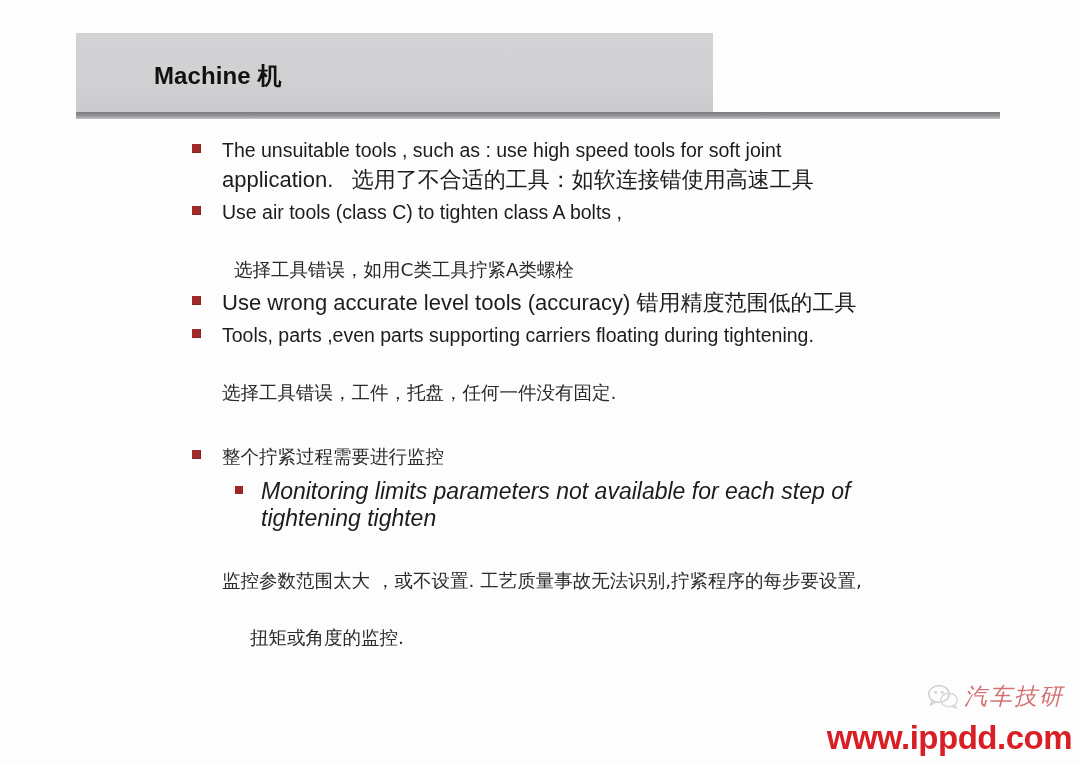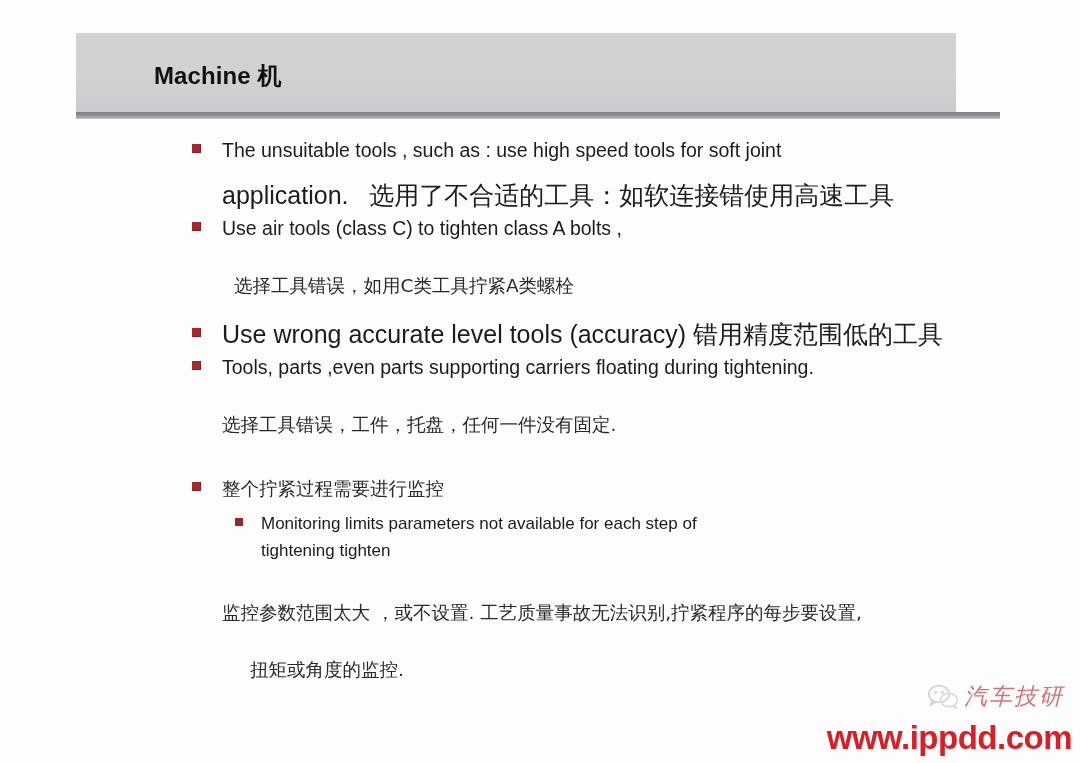--- a/index.html
+++ b/index.html
@@ -16,21 +16,21 @@
     background: #fdfdfe;
     font-family: "Liberation Sans", "DejaVu Sans", sans-serif;
     color: #1a1a1a;
   }
 
   
   .title-band {
     position: absolute;
     left: 76px;
     top: 33px;
-    width: 880px;
+    width: 637px;
     height: 79px;
     background: linear-gradient(to bottom, #d2d2d4 0%, #d1d1d3 55%, #cbcbcd 100%);
   }
   .title-text {
     position: absolute;
     left: 78px;
     top: 27px;
     font-size: 24px;
     font-weight: bold;
     letter-spacing: 0.1px;
@@ -83,41 +83,40 @@
     white-space: pre-wrap;
   }
   .line.cn {
     font-family: "DejaVu Sans", "Liberation Sans", sans-serif;
     font-size: 18.5px;
     color: #2a2a2a;
     margin-top: 28px;
   }
   .line.mixed {
     font-family: "Liberation Sans", "DejaVu Sans", sans-serif;
-    font-size: 25px;
-    margin-top: 16px;
+    font-size: 22px;
   }
   .line.indent1 { padding-left: 12px; }
   .line.indent2 { padding-left: 28px; }
 
   
   .sub-row {
     position: relative;
     padding-left: 229px;
     padding-right: 60px;
   }
   .sub-row .marker {
     position: absolute;
     left: 203px;
     top: 8px;
     width: 8px;
     height: 8px;
     background: #9e2626;
   }
-  .sub-row .line { font-size: 17px; line-height: 27px; }
+  .sub-row .line { font-size: 23px; line-height: 27px; font-style: italic; }
 
   .plain-row {
     position: relative;
     padding-left: 190px;
     padding-right: 40px;
   }
 
   .spacer-sm { height: 6px; }
   .spacer-xs { height: 3px; }
 

